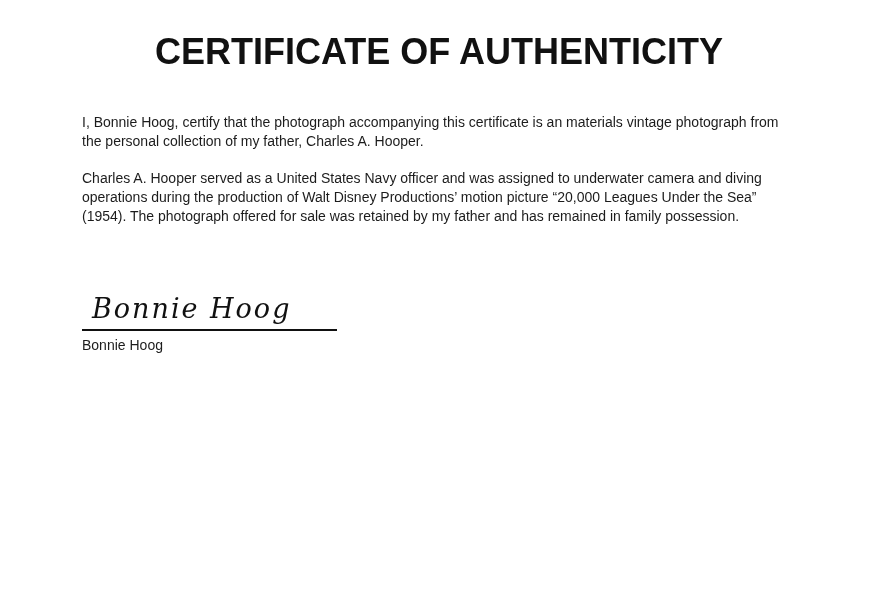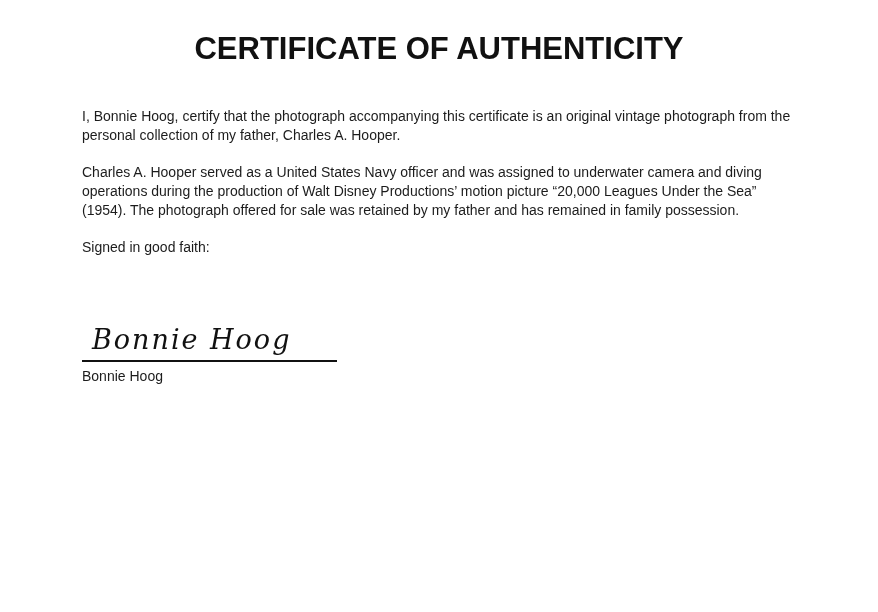--- a/index.html
+++ b/index.html
@@ -14,21 +14,21 @@
     background: #ffffff;
     color: #1c1c1c;
     font-family: "Liberation Sans", sans-serif;
     overflow: hidden;
     box-sizing: border-box;
   }
   .title {
     margin: 0;
     padding-top: 31px;
     text-align: center;
-    font-size: 31px;
+    font-size: 36px;
     font-weight: bold;
     letter-spacing: 0px;
     color: #111111;
   }
   .content {
     margin: 40px 80px 0 82px;
   }
   .para {
     font-size: 14px;
     line-height: 19px;
@@ -67,27 +67,26 @@
 </style>
 </head>
 <body>
 
 <div class="page">
 
   <h1 class="title">CERTIFICATE OF AUTHENTICITY</h1>
 
   <div class="content">
 
-    <p class="para">I, Bonnie Hoog, certify that the photograph accompanying this certificate is an original vintage photograph from the personal collection of my father, Charles A. Hooper.</p>
+    <p class="para">I, Bonnie Hoog, certify that the photograph accompanying this certificate is an materials vintage photograph from the personal collection of my father, Charles A. Hooper.</p>
 
     <p class="para">Charles A. Hooper served as a United States Navy officer and was assigned to underwater camera and diving operations during the production of Walt Disney Productions’ motion picture “20,000 Leagues Under the Sea” (1954). The photograph offered for sale was retained by my father and has remained in family possession.</p>
 
 
 
-    <p class="para last">Signed in good faith:</p>
 
     <div class="signature-block">
       <div class="signature-script">Bonnie Hoog</div>
       <div class="signature-line"></div>
       <div class="signer-name">Bonnie Hoog</div>
     </div>
 
   </div>
 </div>
 

